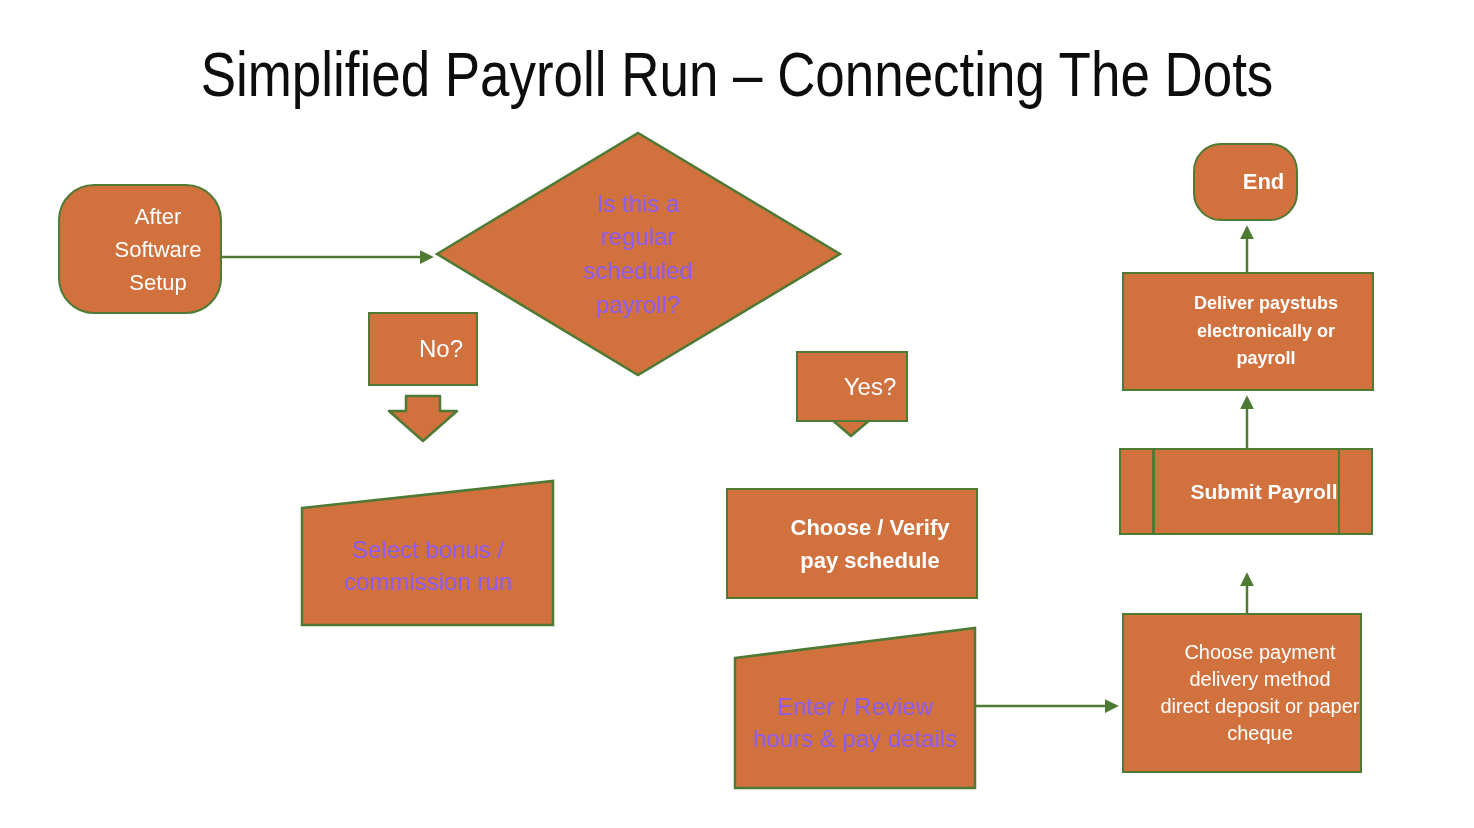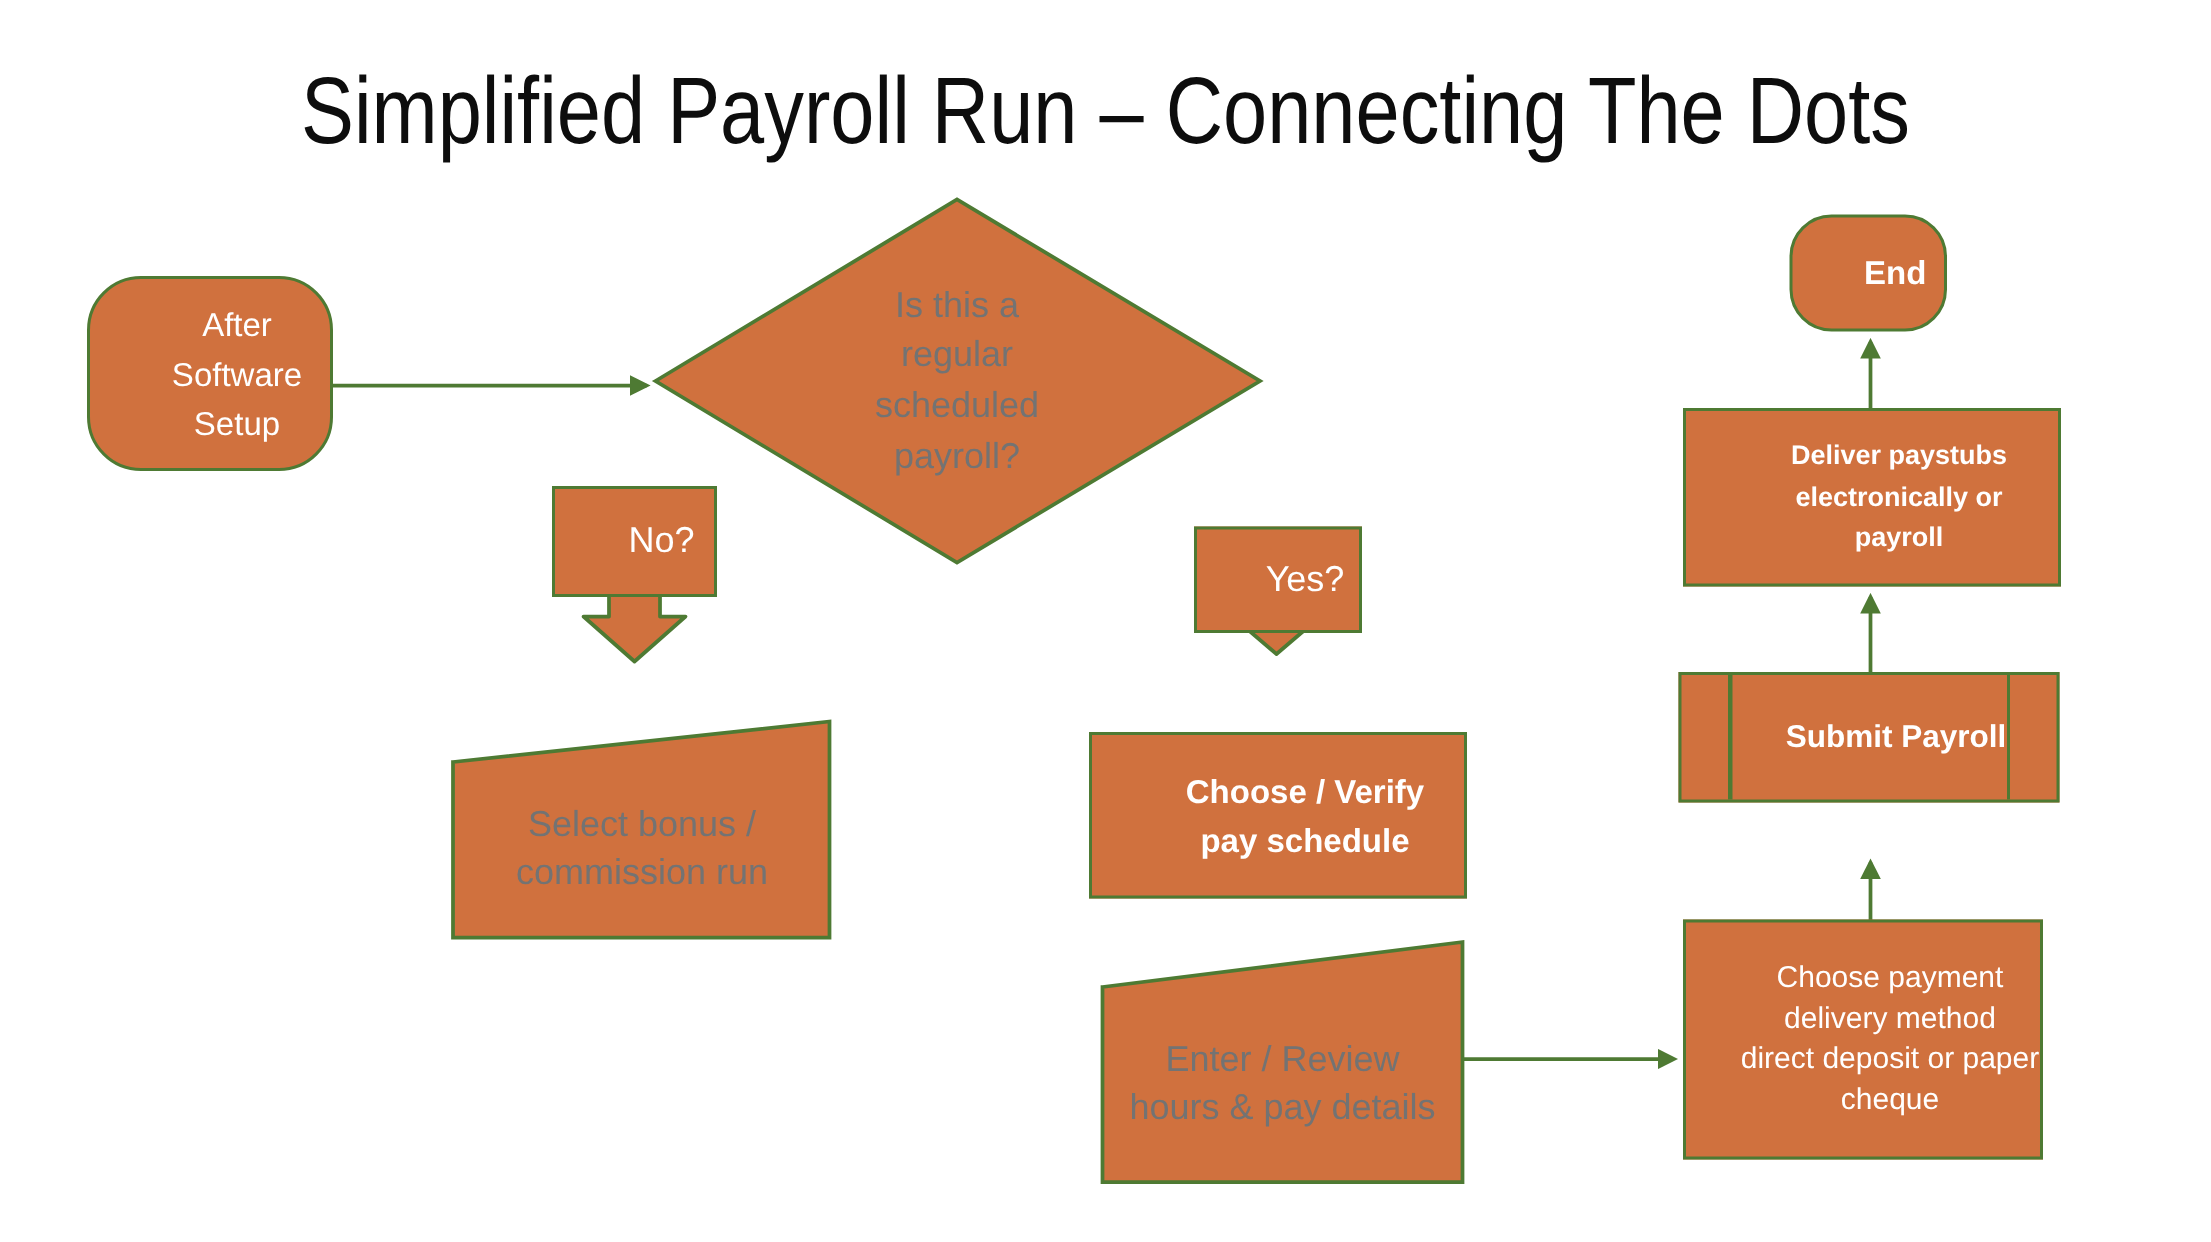--- a/index.html
+++ b/index.html
@@ -43,33 +43,33 @@
     color: #ffffff;
     padding-left: 36px;
   }
 
   .label {
     position: absolute;
     display: flex;
     align-items: center;
     justify-content: center;
     text-align: center;
-    color: #737373;
+    color: #8b5cf6;
     white-space: pre-line;
     pointer-events: none;
   }
 
   .node span, .label span { white-space: pre-line; }
 
   .terminator-start { left: 58px; top: 184px; width: 164px; height: 130px; border-radius: 36px;
     font-size: 22px; line-height: 1.5; }
   .terminator-end { left: 1193px; top: 143px; width: 105px; height: 78px; border-radius: 28px;
     font-size: 22px; font-weight: 600; }
 
-  .no-box  { left: 368px; top: 324px; width: 110px; height: 74px; font-size: 24px; }
+  .no-box  { left: 368px; top: 312px; width: 110px; height: 74px; font-size: 24px; }
   .yes-box { left: 796px; top: 323px; width: 112px; height: 71px; font-size: 24px; margin-top: 28px; }
 
   .choose-verify { left: 726px; top: 488px; width: 252px; height: 111px;
     font-size: 22px; font-weight: 600; line-height: 1.5; }
 
   .choose-payment { left: 1122px; top: 613px; width: 240px; height: 160px;
     font-size: 20px; line-height: 1.35; }
 
   .submit { left: 1119px; top: 448px; width: 254px; height: 87px;
     font-size: 21px; font-weight: 600; }

